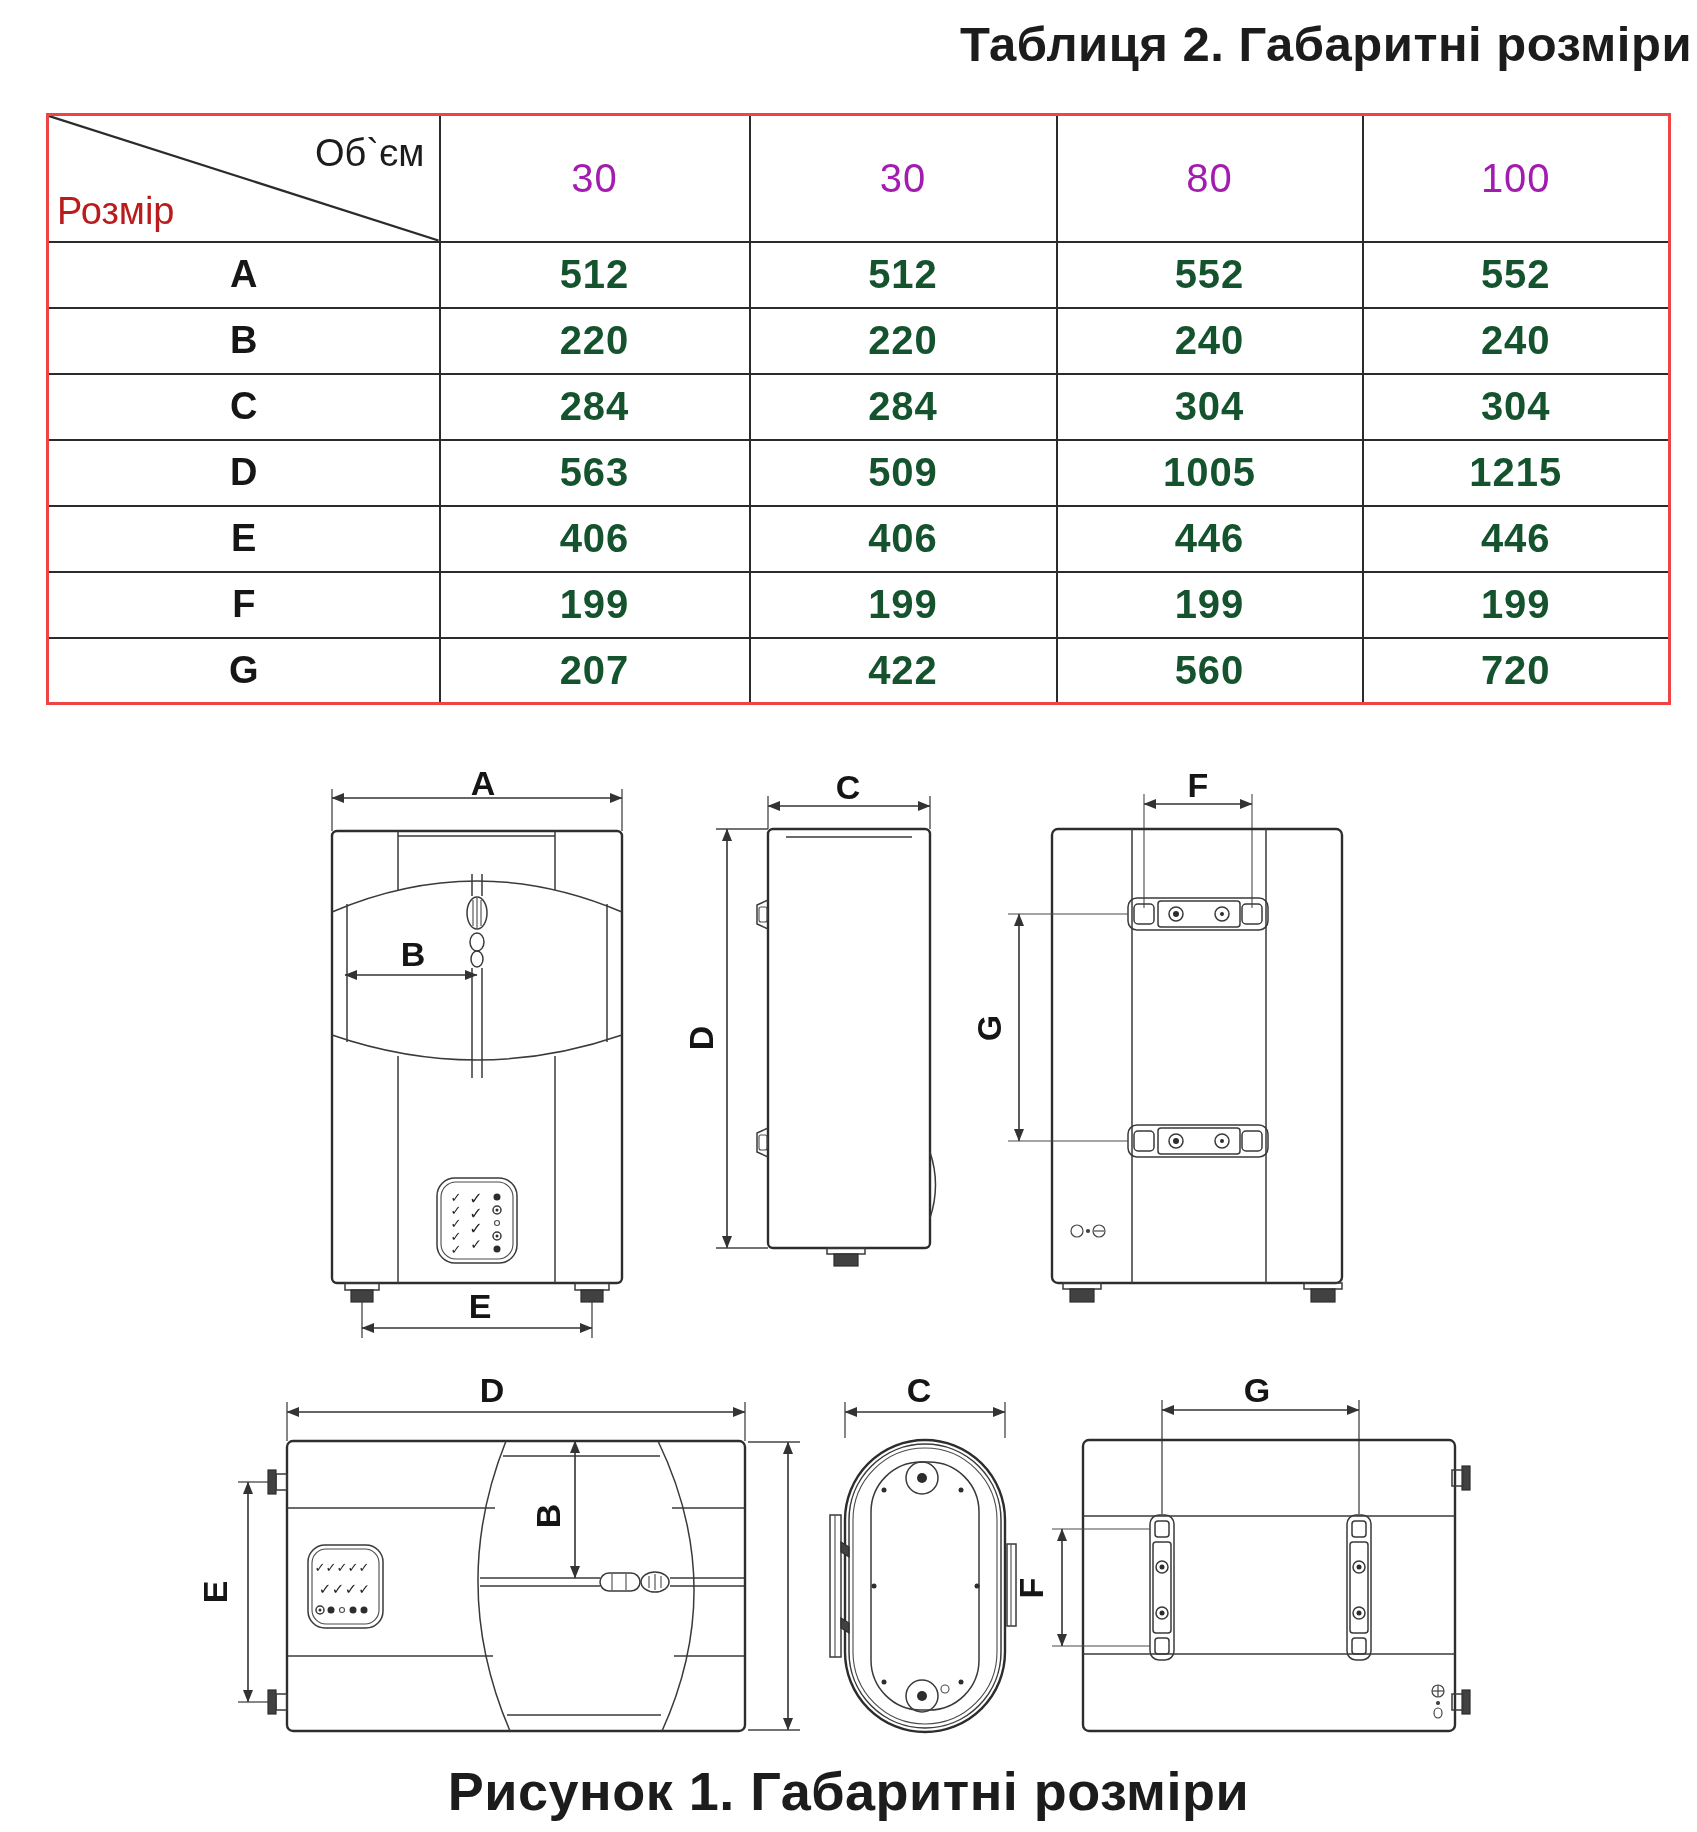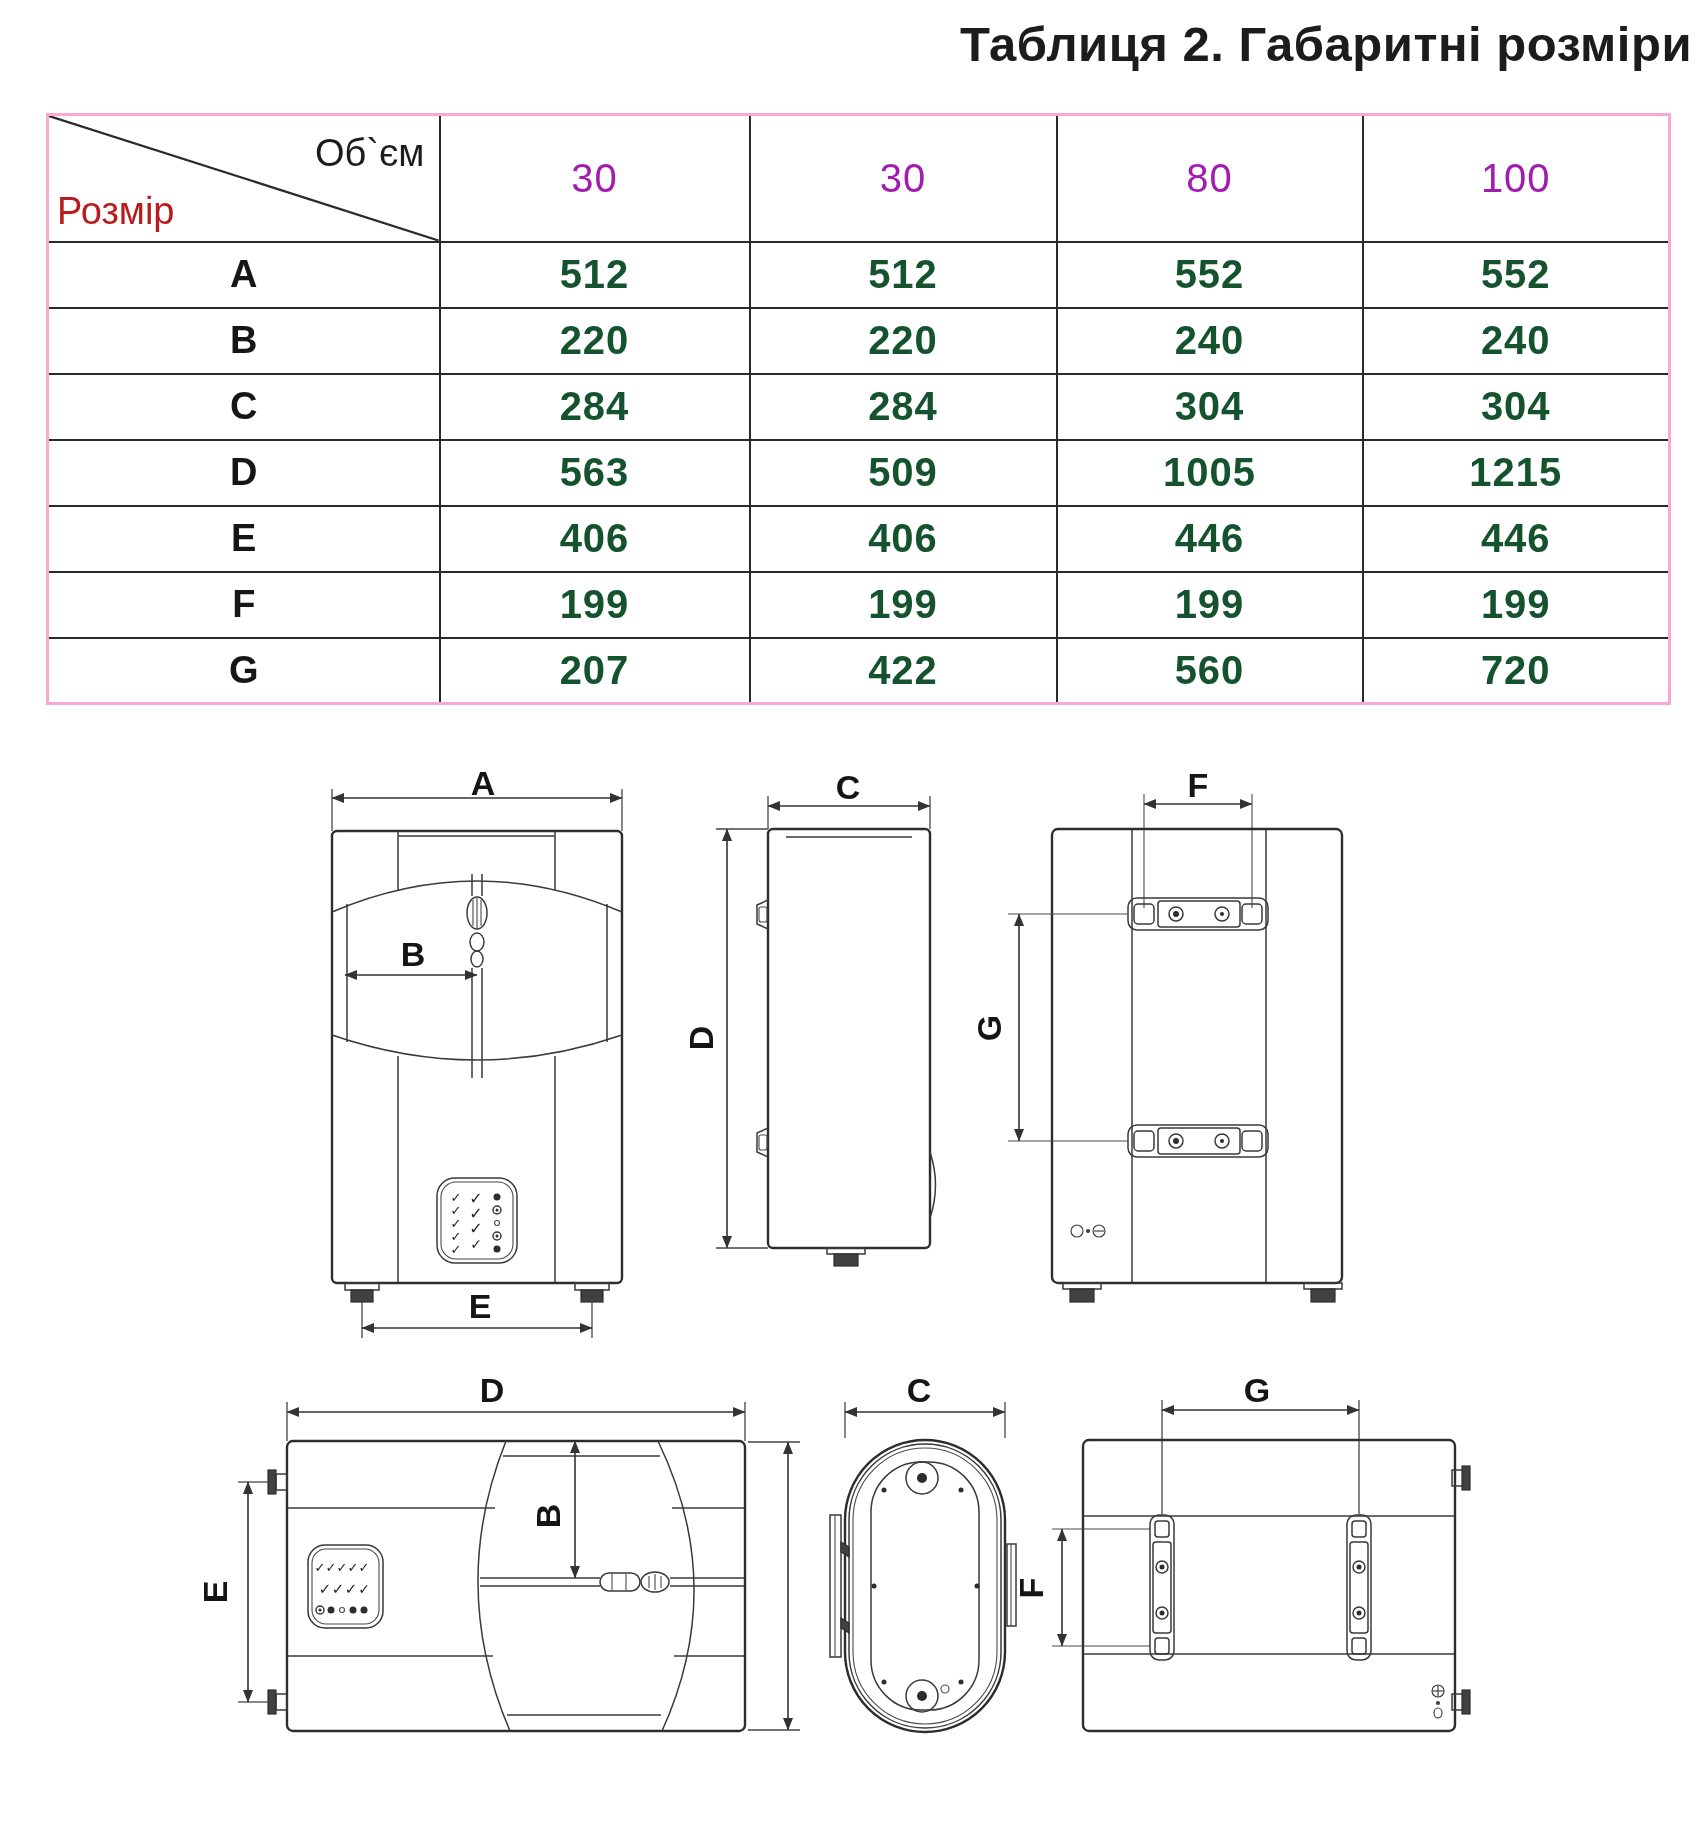--- a/index.html
+++ b/index.html
@@ -4,21 +4,21 @@
 <style>
   html,body{margin:0;padding:0;background:#fff}
   #page{position:relative;width:1697px;height:1832px;background:#fff;overflow:hidden;
         font-family:"Liberation Sans",sans-serif;color:#1c1c1c}
   #title{position:absolute;top:16px;left:600px;width:1092px;text-align:right;
          font-size:49px;font-weight:700;letter-spacing:.5px;white-space:nowrap}
   #caption{position:absolute;top:1760px;left:0;width:100%;text-align:center;
            font-size:54px;font-weight:700;letter-spacing:.5px}
   
   #dims-table{position:absolute;top:113px;left:46px;width:1622px;border-collapse:collapse;
-              table-layout:fixed;border:3px solid #f9a8d4}
+              table-layout:fixed;border:3px solid #ef4444}
   #dims-table td{border:2px solid #2b2b2b;text-align:center;vertical-align:middle;padding:0}
   #dims-table tr.hdr{height:127px}
   #dims-table tr.datarow{height:66px}
   .hdr-num{font-size:40px;font-weight:400;letter-spacing:1px;color:#a21caf}
   .row-label{font-size:38px;font-weight:700;color:#161616}
   .num{font-size:40px;font-weight:700;letter-spacing:1px;color:#14532d}
   .diag-cell{position:relative}
   .diag-cell svg{position:absolute;top:0;left:0;width:100%;height:100%}
   .diag-volume{position:absolute;top:16px;right:14px;font-size:38px;color:#1c1c1c}
   .diag-size{position:absolute;bottom:8px;left:8px;font-size:38px;color:#b91c1c}
@@ -372,13 +372,14 @@
       <g class="logo-mark">
         <circle cx="1438" cy="1691" r="6"></circle>
         <line x1="1432" y1="1691" x2="1444" y2="1691"></line>
         <line x1="1438" y1="1685" x2="1438" y2="1697"></line>
         <circle cx="1438" cy="1703" r="1.5" fill="#444"></circle>
         <ellipse cx="1438" cy="1713" rx="4" ry="5"></ellipse>
       </g>
     </g>
   </svg>
 
+  <div id="caption">Рисунок 1. Габаритні розміри</div>
 </div>
 
 </body></html>

